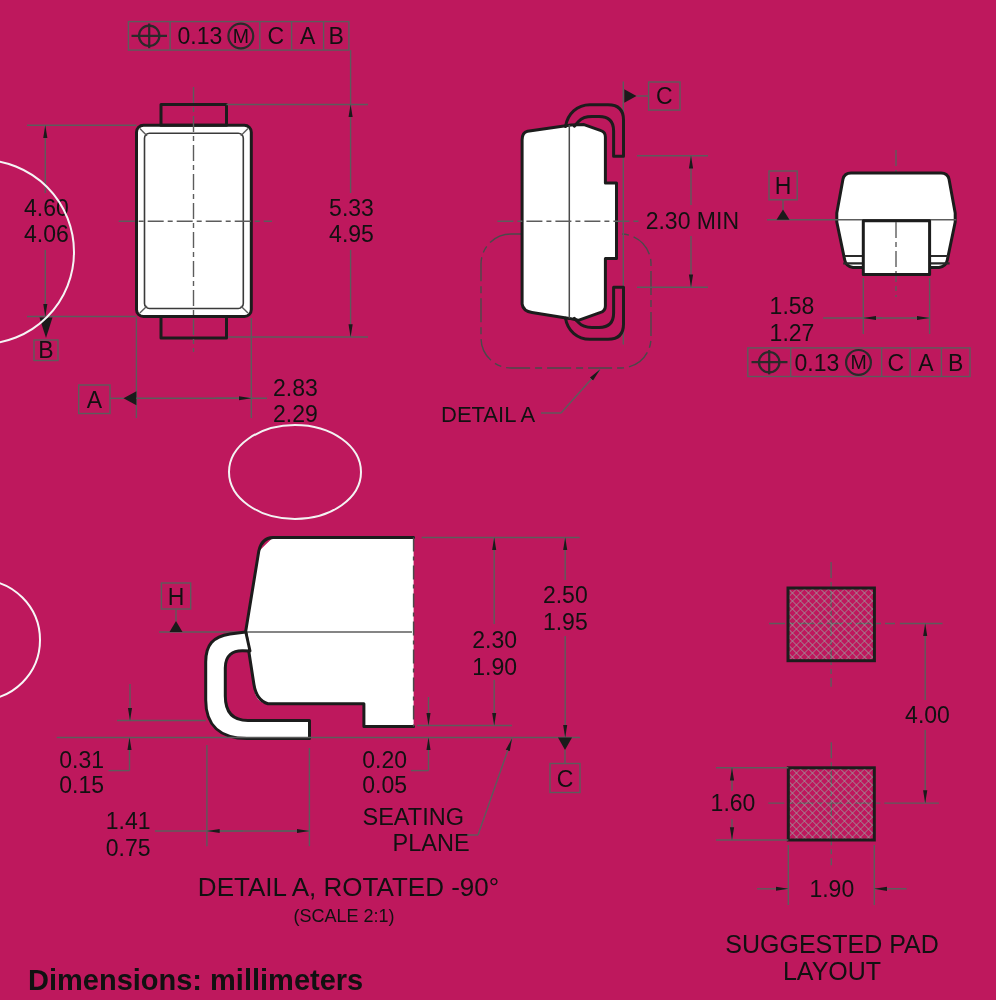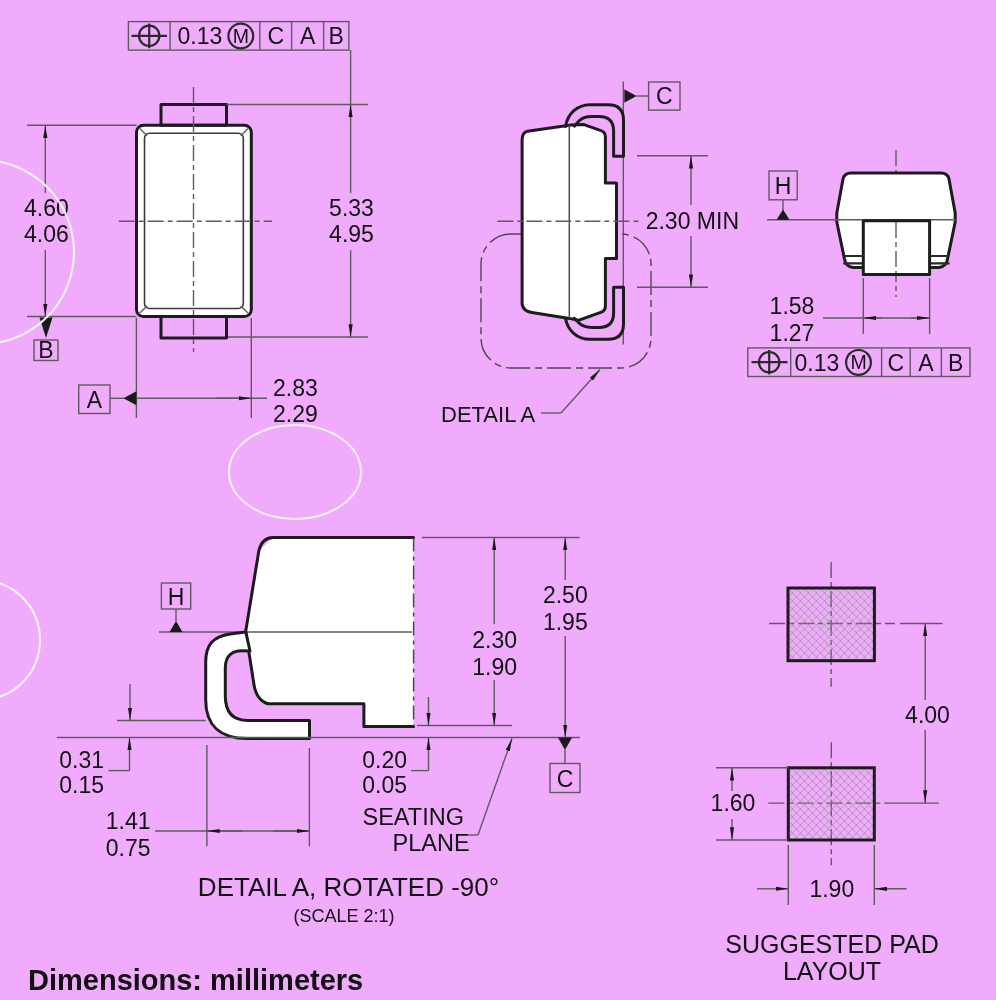--- a/index.html
+++ b/index.html
@@ -1,16 +1,16 @@
 <!DOCTYPE html>
 <html><head>
 <meta charset="utf-8">
 <style>
   html,body{margin:0;padding:0;background:#ffffff;}
-  .wrap{width:996px;height:1000px;position:relative;overflow:hidden;background:#f0abfc;}
+  .wrap{width:996px;height:1000px;position:relative;overflow:hidden;background:#be185d;}
   svg{display:block;}
   text{font-family:"Liberation Sans", sans-serif;fill:#111;}
   .thick{stroke:#1c1c1c;stroke-width:3;fill:none;stroke-linejoin:round;stroke-linecap:round;}
   .thickf{stroke:#1c1c1c;stroke-width:3;fill:#fff;stroke-linejoin:round;}
   .thin{stroke:#5c5c5c;stroke-width:1.4;fill:none;}
   .med{stroke:#2a2a2a;stroke-width:2.2;fill:none;}
   .cl{stroke:#5c5c5c;stroke-width:1.4;fill:none;stroke-dasharray:16 4 5 4;}
   .blk{fill:#1a1a1a;stroke:none;}
 </style>
 </head>

